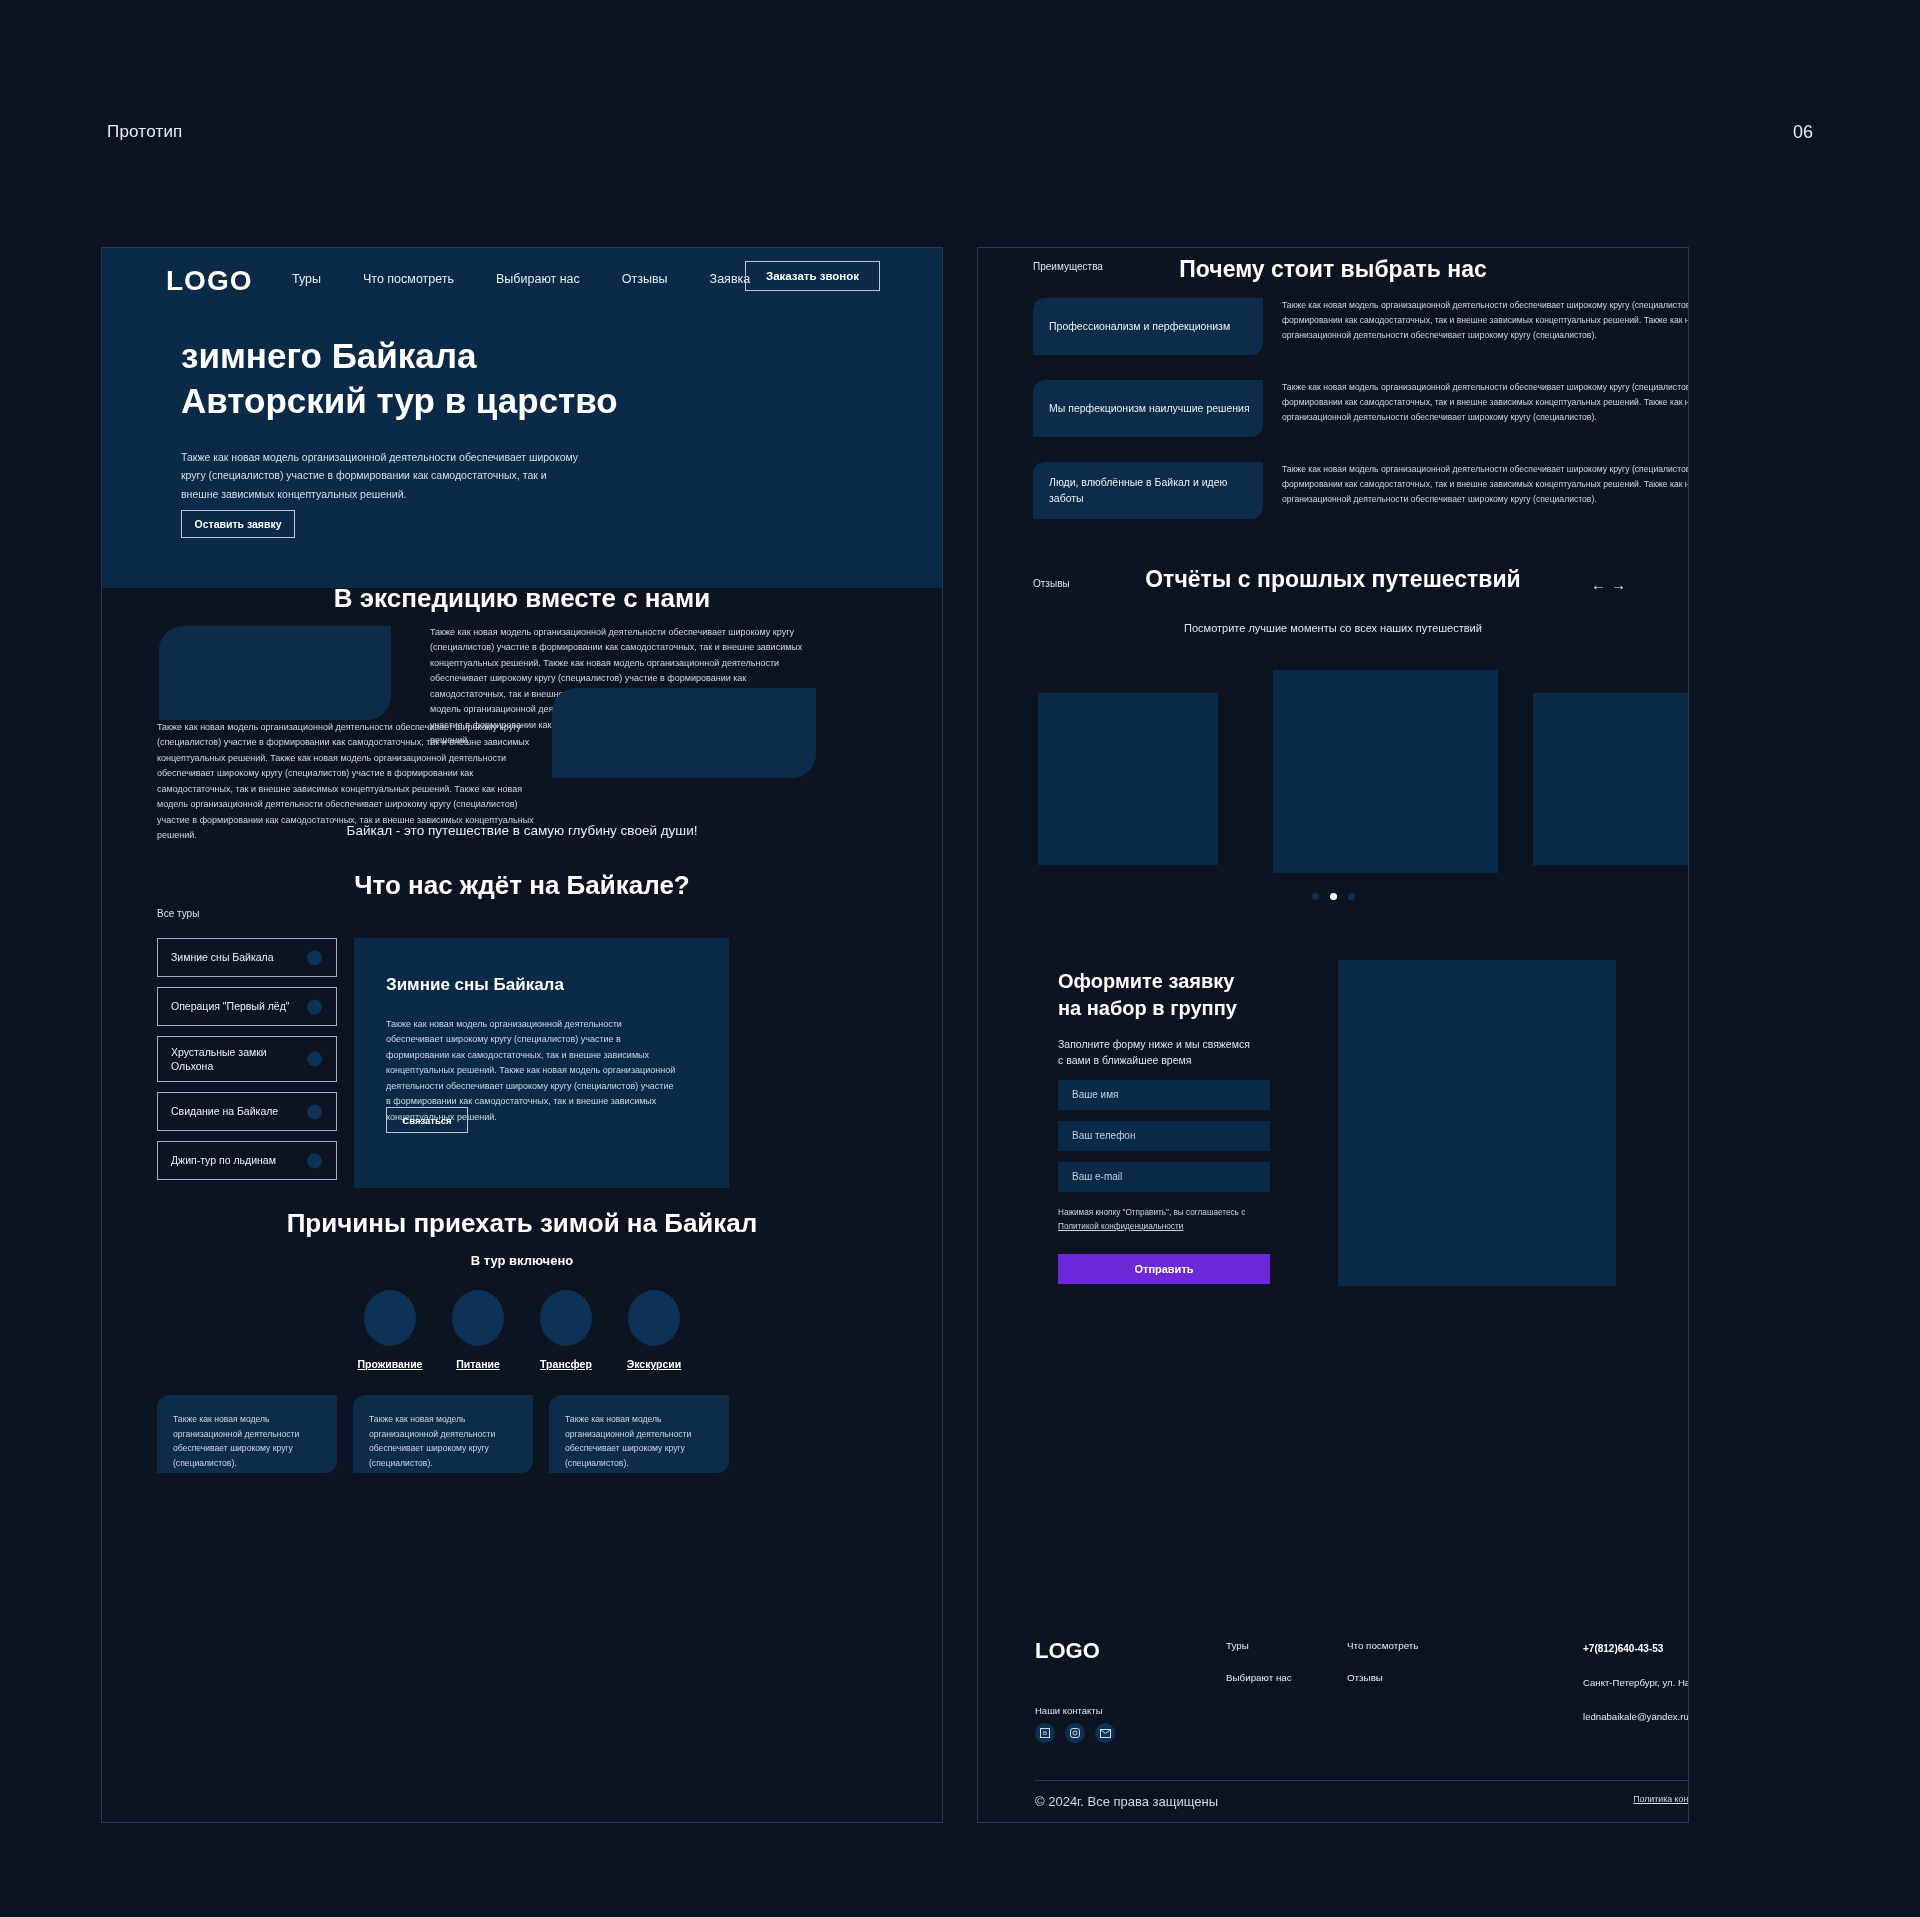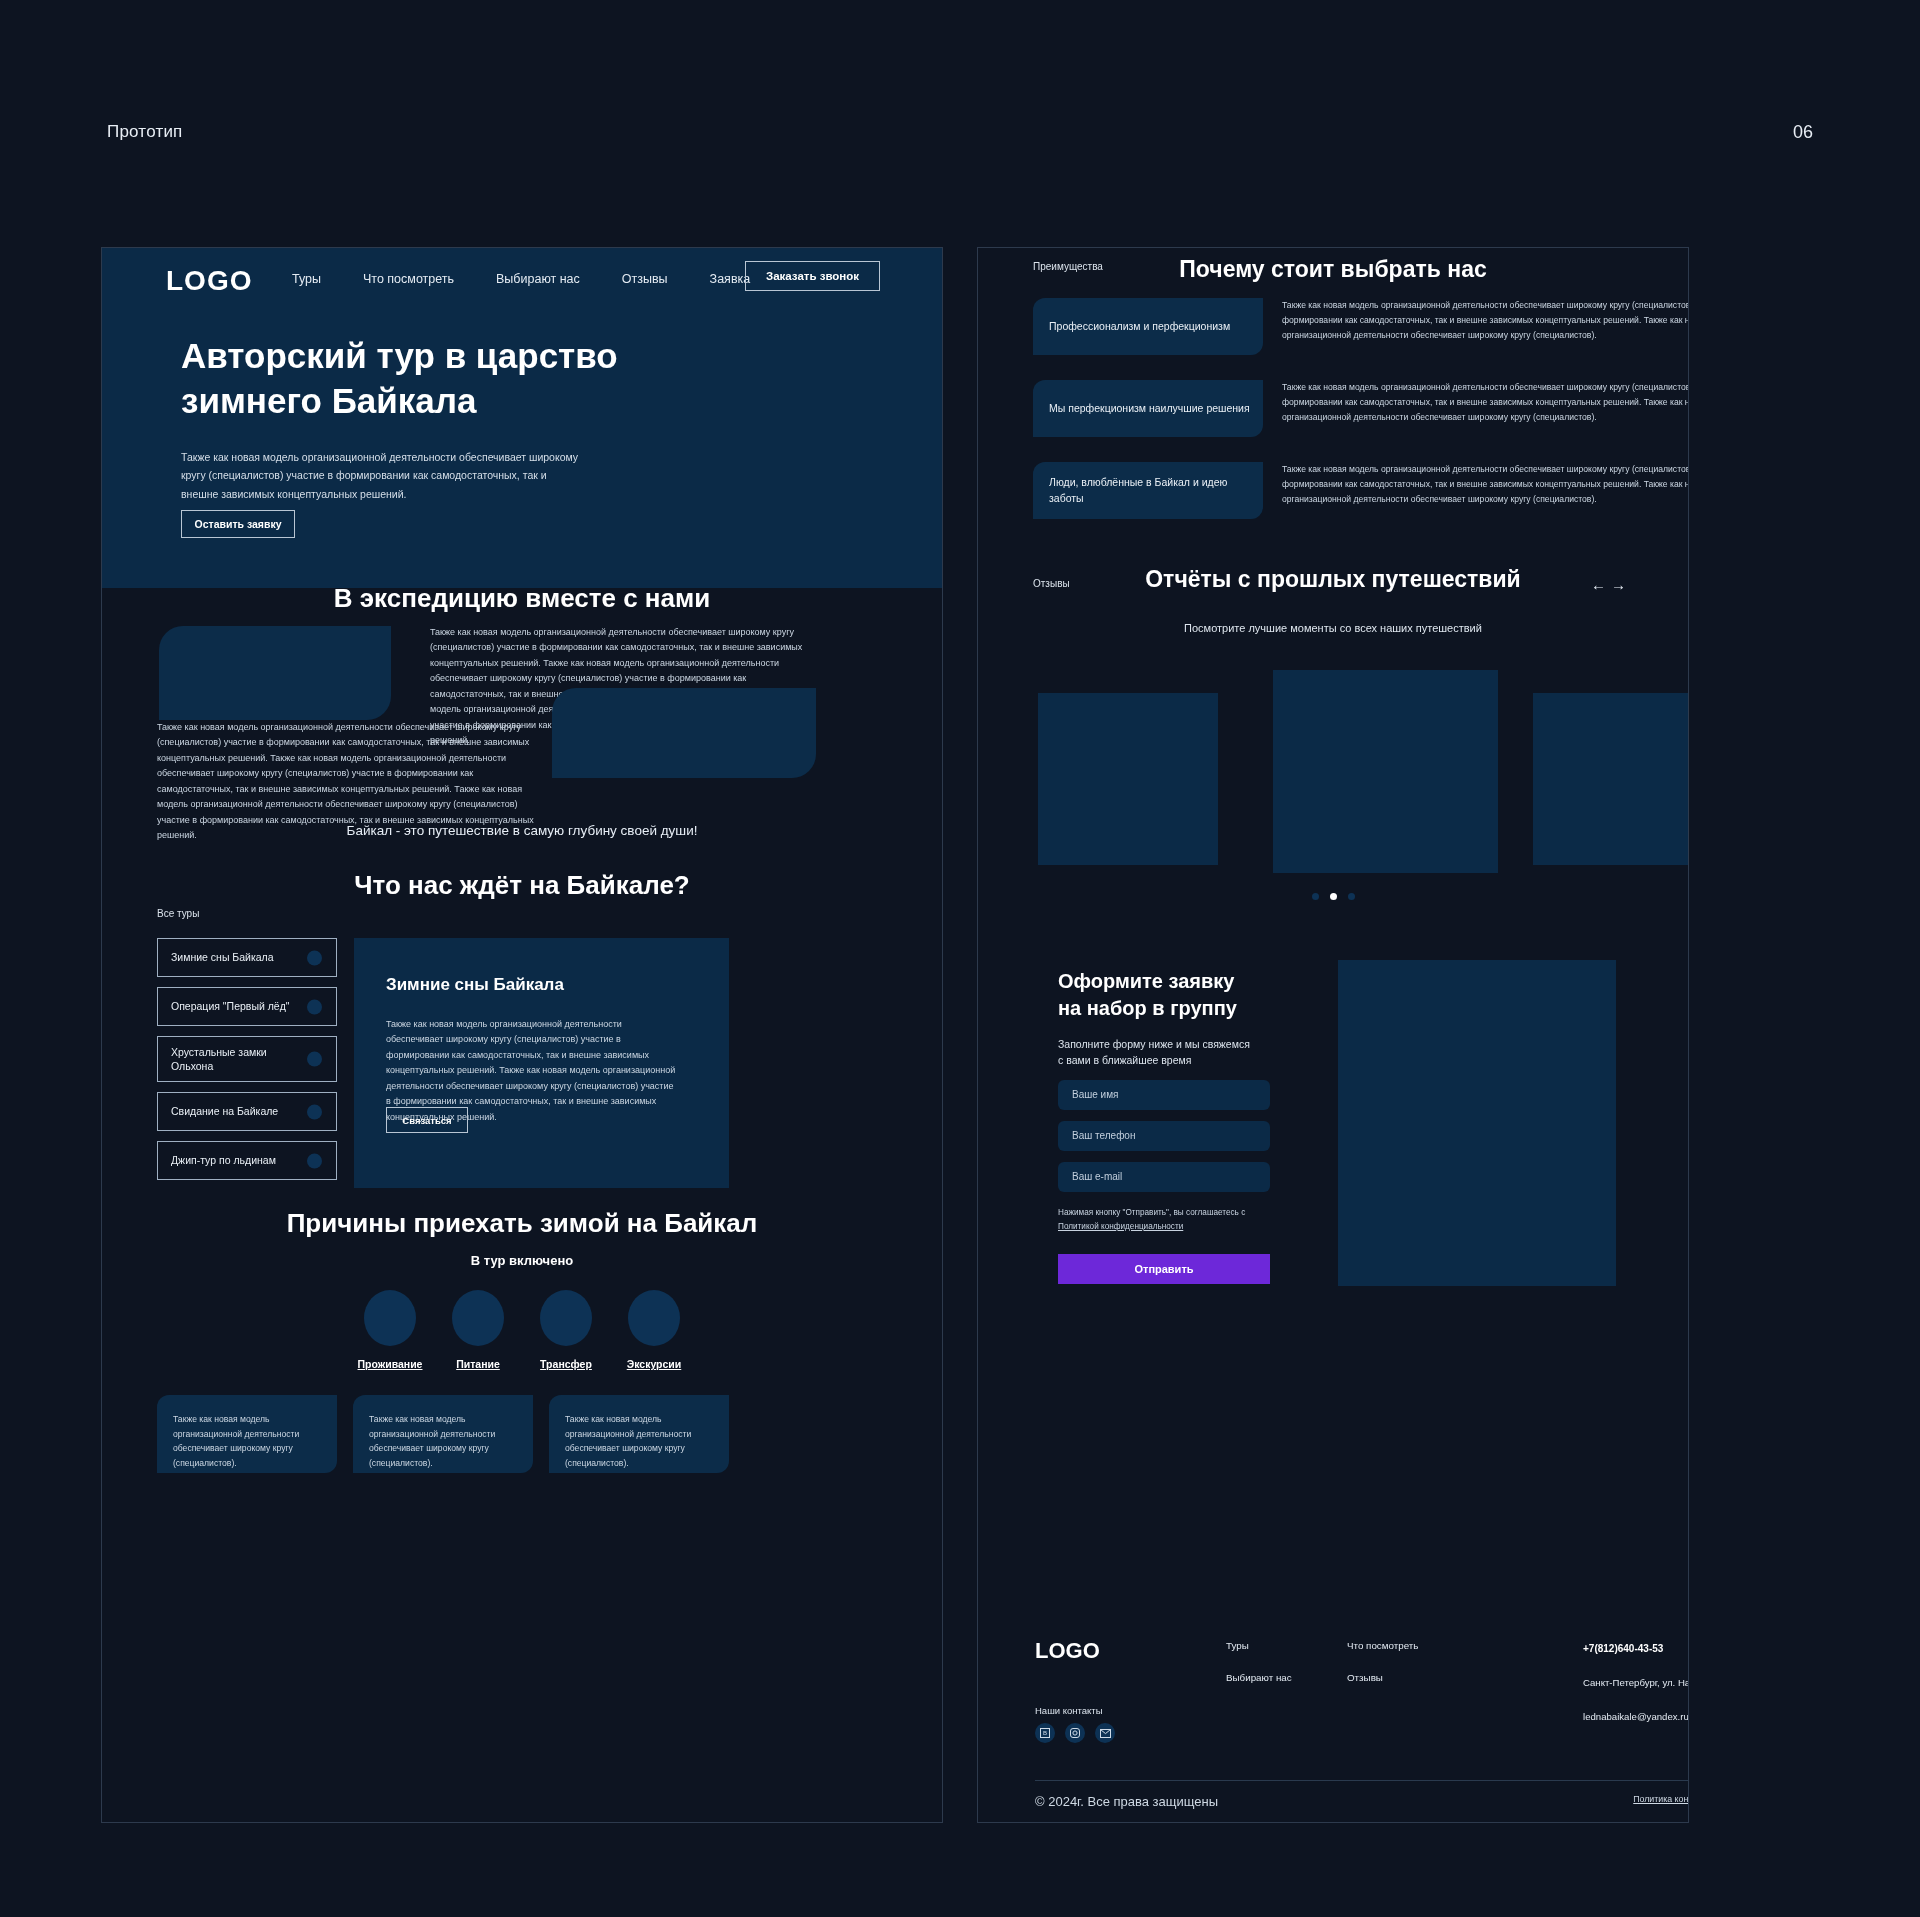--- a/index.html
+++ b/index.html
@@ -206,21 +206,21 @@
   .form-col { position: absolute; left: 80px; top: 720px; width: 260px; }
   .form-h {
     font-size: 20px; font-weight: 700; line-height: 1.35; color: #fff;
   }
   .form-sub {
     margin-top: 14px; font-size: 10.5px; line-height: 1.55; color: #dce4ed;
   }
   .field {
     margin-top: 11px; width: 212px; height: 30px;
     background: #0b2a47; display: flex; align-items: center;
-    padding-left: 14px; font-size: 10px; color: #c2cfdd; border-radius: 6px;
+    padding-left: 14px; font-size: 10px; color: #c2cfdd;
   }
   .field:first-of-type { margin-top: 24px; }
   .consent {
     margin-top: 14px; width: 205px;
     font-size: 8.2px; line-height: 1.75; color: #c8d3e0;
   }
   .consent u { text-decoration: underline; }
   .submit {
     margin-top: 20px; width: 212px; height: 30px; background: #6d28d9;
     display: flex; align-items: center; justify-content: center;
@@ -270,22 +270,22 @@
           <span>Туры</span>
           <span>Что посмотреть</span>
           <span>Выбирают нас</span>
           <span>Отзывы</span>
           <span>Заявка</span>
         </div>
         <div class="cta-outline">Заказать звонок</div>
       </div>
 
       <div class="hero-title">
+        <div>зимнего Байкала</div>
         <div>Авторский тур в царство</div>
-        <div>зимнего Байкала</div>
       </div>
       <div class="hero-sub">Также как новая модель организационной деятельности обеспечивает широкому кругу (специалистов) участие в формировании как самодостаточных, так и внешне зависимых концептуальных решений.</div>
       <div class="hero-btn">Оставить заявку</div>
     </div>
 
     <div class="sec-title-c" style="top:335px">В экспедицию вместе с нами</div>
     <div class="blob-a"></div>
     <div class="para-a">Также как новая модель организационной деятельности обеспечивает широкому кругу (специалистов) участие в формировании как самодостаточных, так и внешне зависимых концептуальных решений. Также как новая модель организационной деятельности обеспечивает широкому кругу (специалистов) участие в формировании как самодостаточных, так и внешне зависимых концептуальных решений. Также как новая модель организационной деятельности обеспечивает широкому кругу (специалистов) участие в формировании как самодостаточных, так и внешне зависимых концептуальных решений.</div>
     <div class="para-b">Также как новая модель организационной деятельности обеспечивает широкому кругу (специалистов) участие в формировании как самодостаточных, так и внешне зависимых концептуальных решений. Также как новая модель организационной деятельности обеспечивает широкому кругу (специалистов) участие в формировании как самодостаточных, так и внешне зависимых концептуальных решений. Также как новая модель организационной деятельности обеспечивает широкому кругу (специалистов) участие в формировании как самодостаточных, так и внешне зависимых концептуальных решений.</div>
     <div class="blob-b"></div>

